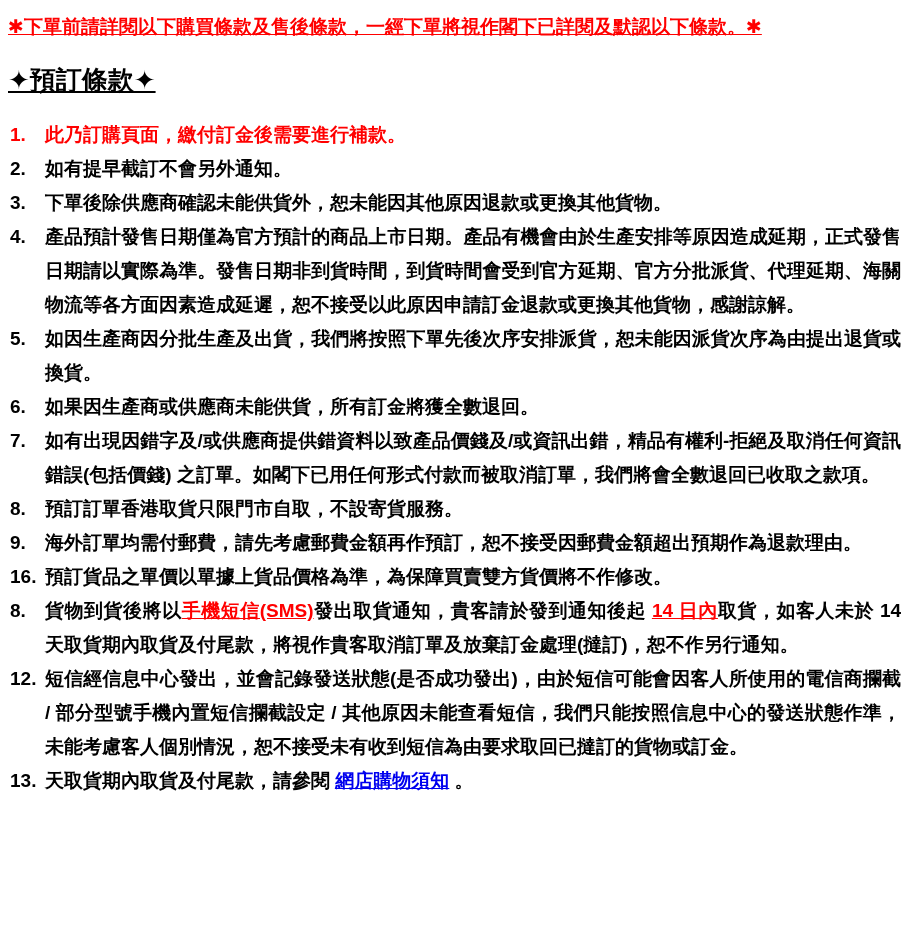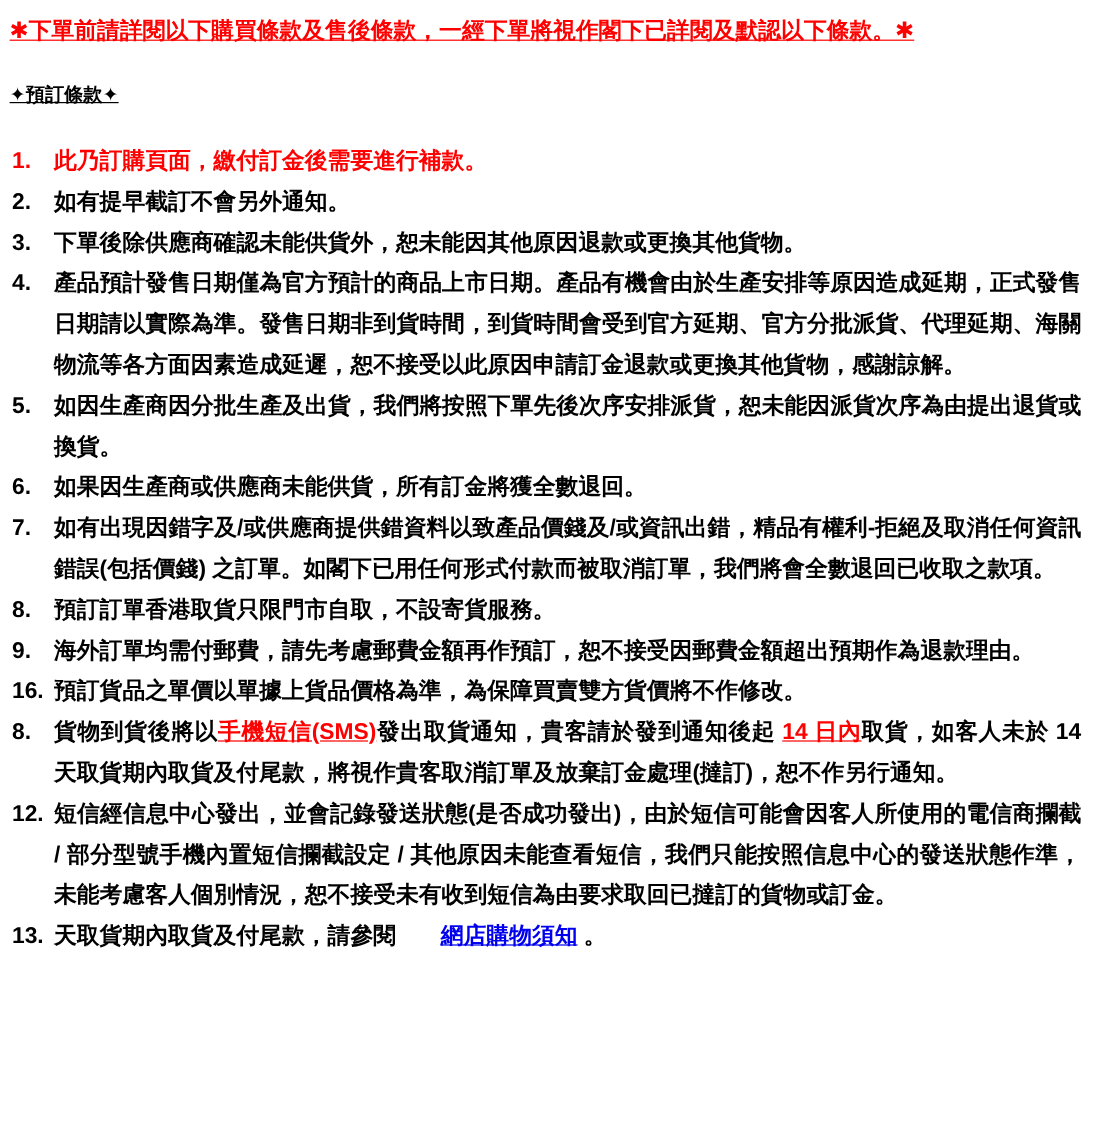--- a/index.html
+++ b/index.html
@@ -22,21 +22,21 @@
   .doc-title {
     color: var(--red, #ff0000);
     text-decoration: underline;
     font-size: 19px;
     line-height: 26px;
     margin: 4px 0 0 2px;
   }
   .section-heading {
     color: var(--text, #000000);
     text-decoration: underline;
-    font-size: 16px;
+    font-size: 26px;
     line-height: 24px;
     margin: 28px 0 0 2px;
   }
   .terms {
     margin-top: 26px;
   }
   .term {
     position: relative;
     padding-left: 39px;
     padding-right: 6px;
@@ -53,21 +53,20 @@
     color: var(--red, #ff0000);
   }
   .seg-red-underline {
     color: var(--red, #ff0000);
     text-decoration: underline;
   }
   .seg-link {
     color: var(--link, #0000ee);
     text-decoration: underline;
     cursor: pointer;
-    margin-left: 32px;
   }
 </style>
 </head>
 <body>
 
 <div class="page">
   <div class="doc-title">✱下單前請詳閱以下購買條款及售後條款，一經下單將視作閣下已詳閱及默認以下條款。✱</div>
 
   <div class="section-heading">✦預訂條款✦</div>
 

